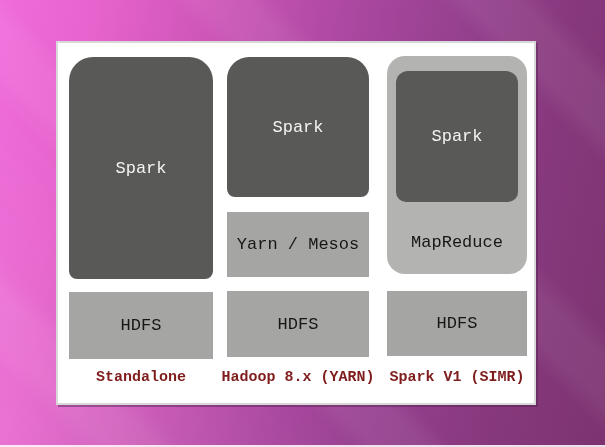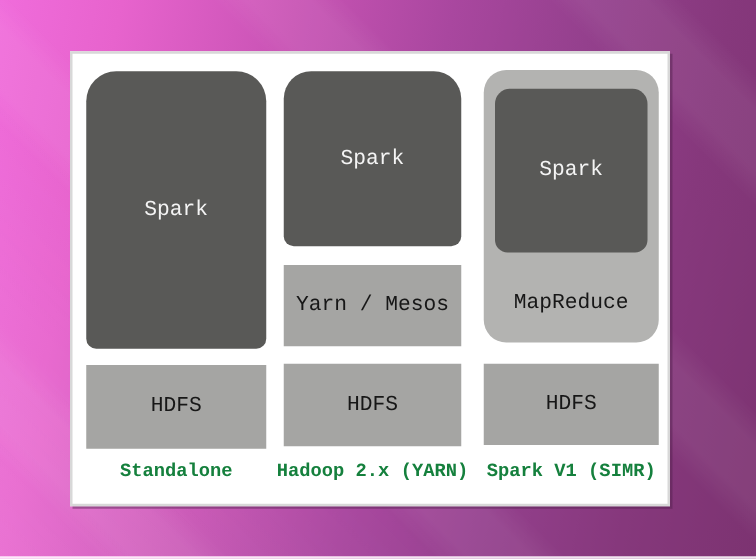--- a/index.html
+++ b/index.html
@@ -75,21 +75,21 @@
     left: 0; top: 146px;
     width: 100%; height: 80px;
     display: flex; align-items: center; justify-content: center;
     color: #171717; font-size: 17px;
   }
   .caption {
     position: absolute;
     left: 0; top: 320px;
     width: 100%; height: 28px;
     display: flex; align-items: center; justify-content: center;
-    color: #15803d; font-size: 15px; font-weight: bold;
+    color: #7f1d1d; font-size: 15px; font-weight: bold;
     white-space: nowrap;
   }
 </style>
 </head>
 <body>
 
 <div class="stage">
   <div class="panel">
 
     <div class="col col-1">
@@ -105,21 +105,21 @@
     <div class="col col-2">
       <div class="box dark spark-mid">
         <span>Spark</span>
       </div>
       <div class="box light yarn-box">
         <span>Yarn / Mesos</span>
       </div>
       <div class="box light hdfs-2">
         <span>HDFS</span>
       </div>
-      <div class="caption">Hadoop 2.x (YARN)</div>
+      <div class="caption">Hadoop 8.x (YARN)</div>
     </div>
 
     <div class="col col-3">
       <div class="simr-container">
         <div class="spark-inner">
           <span>Spark</span>
         </div>
         <div class="container-label">MapReduce</div>
       </div>
       <div class="box light hdfs-3">

